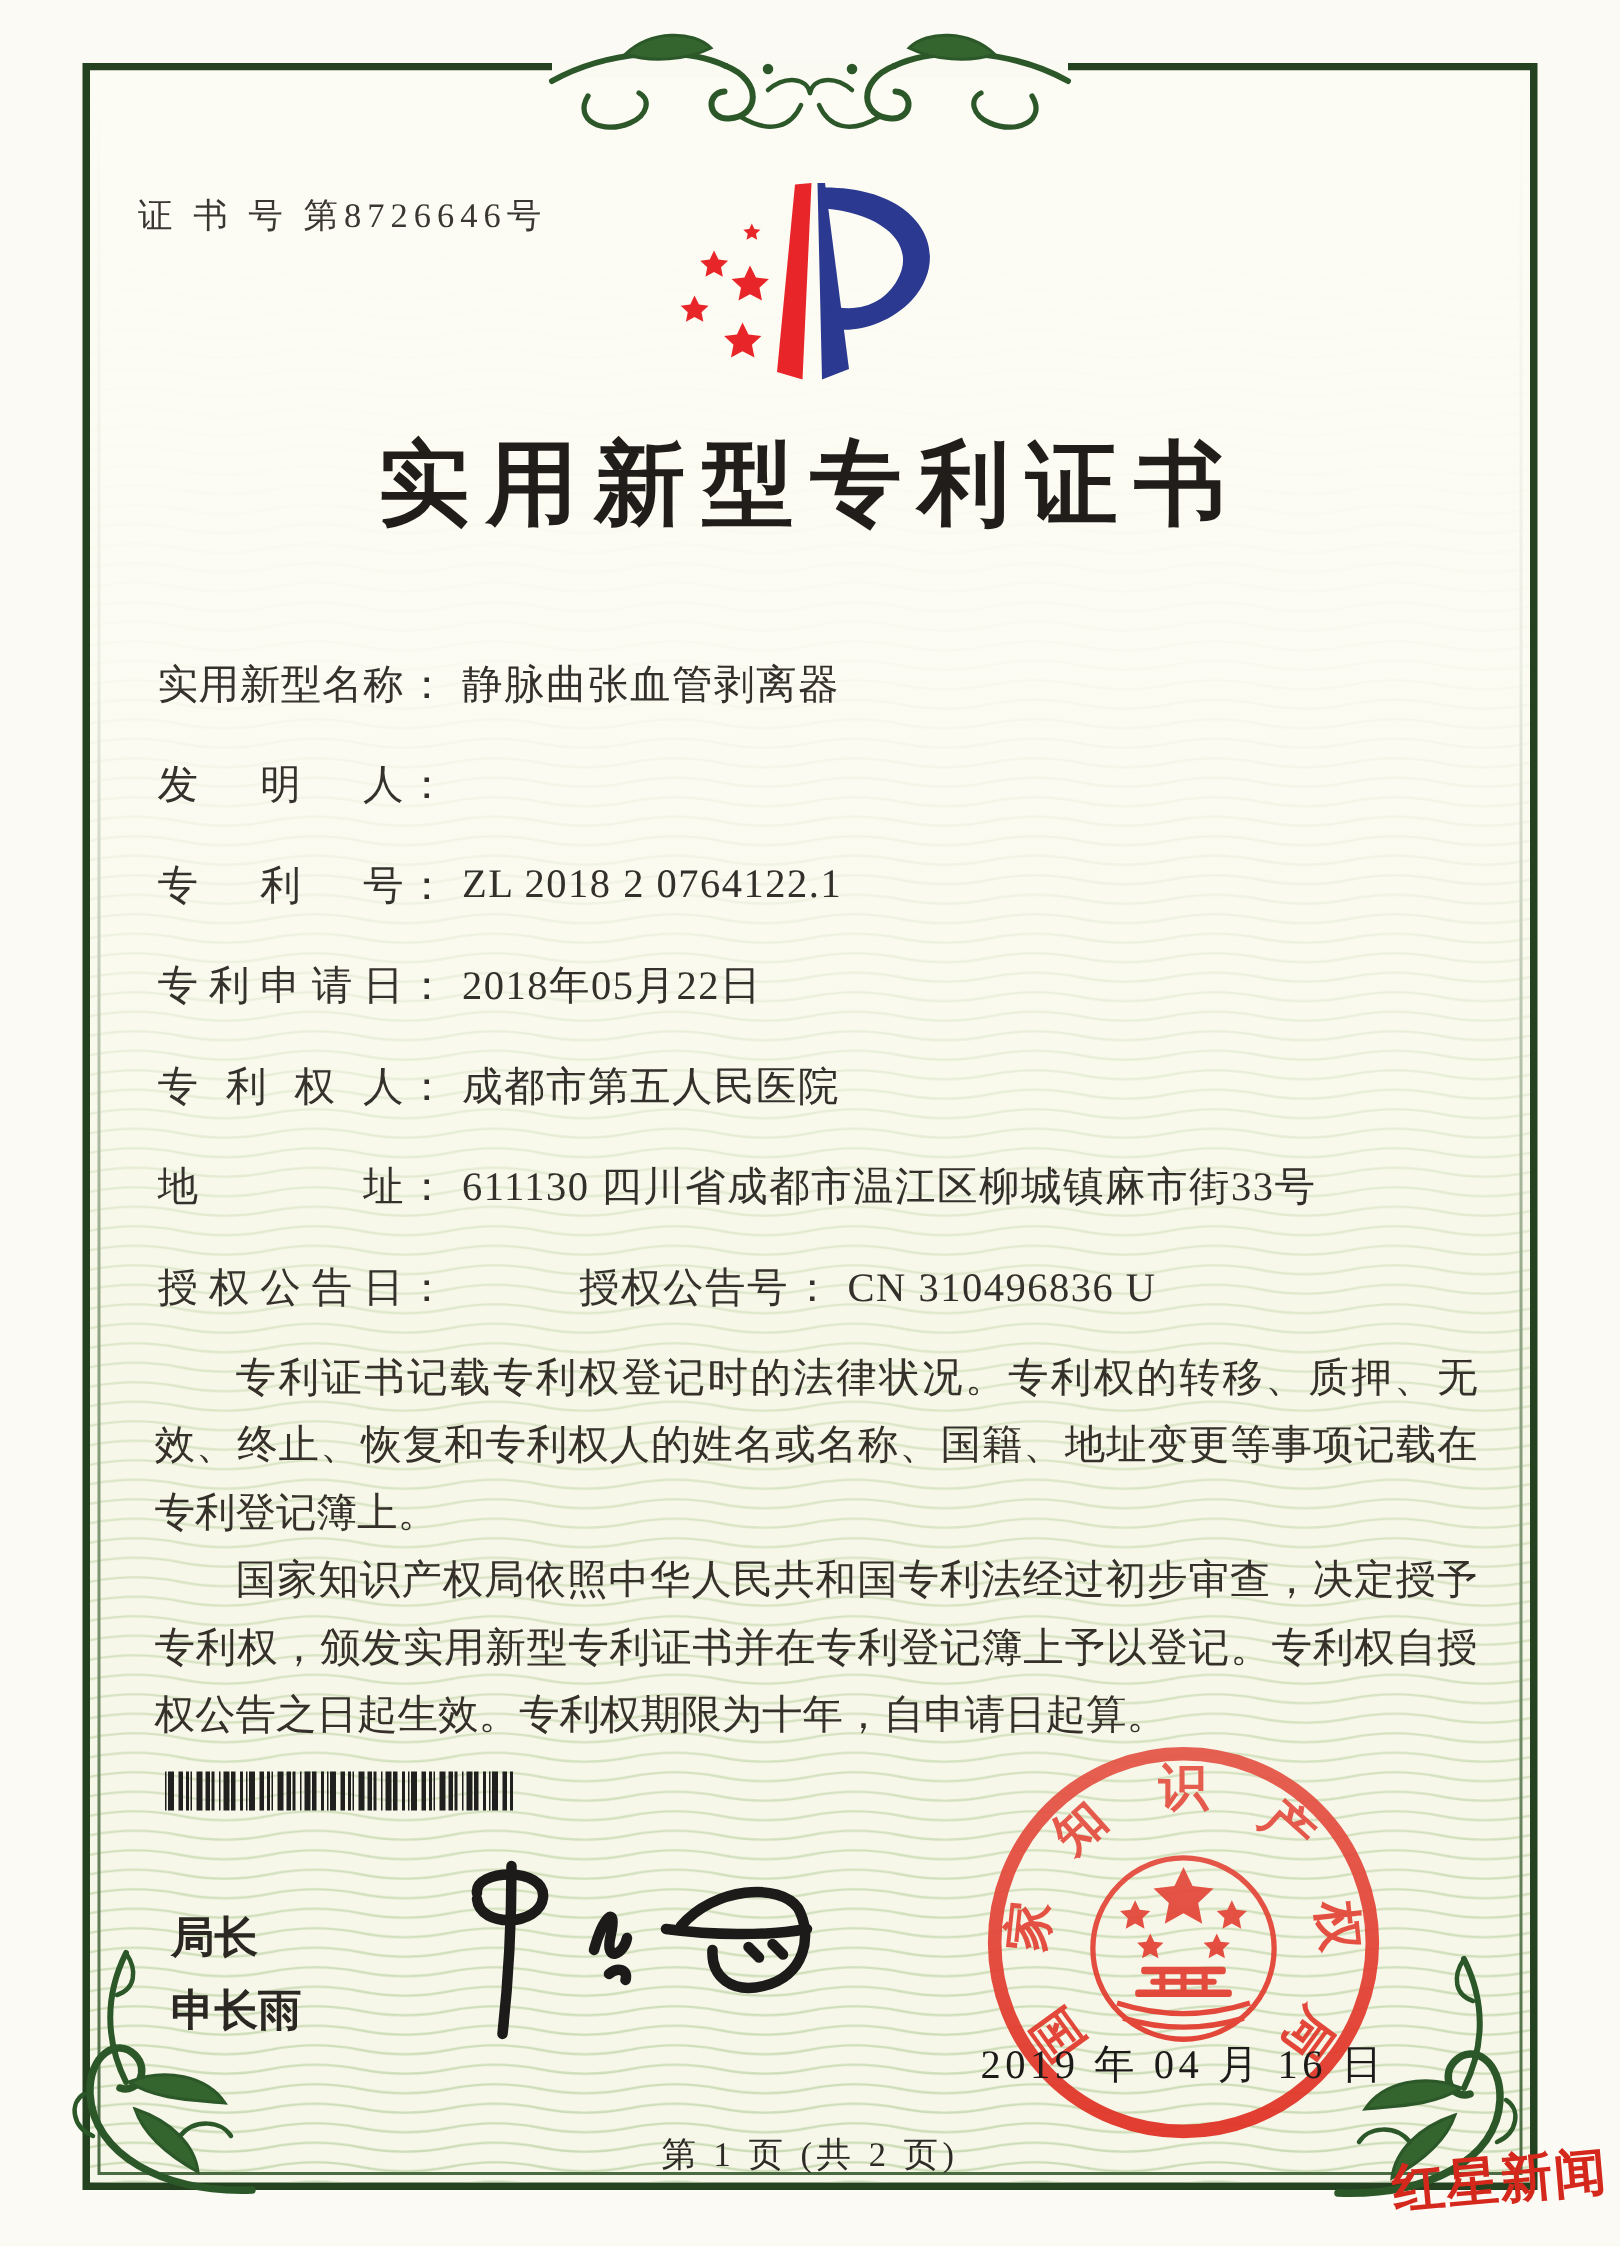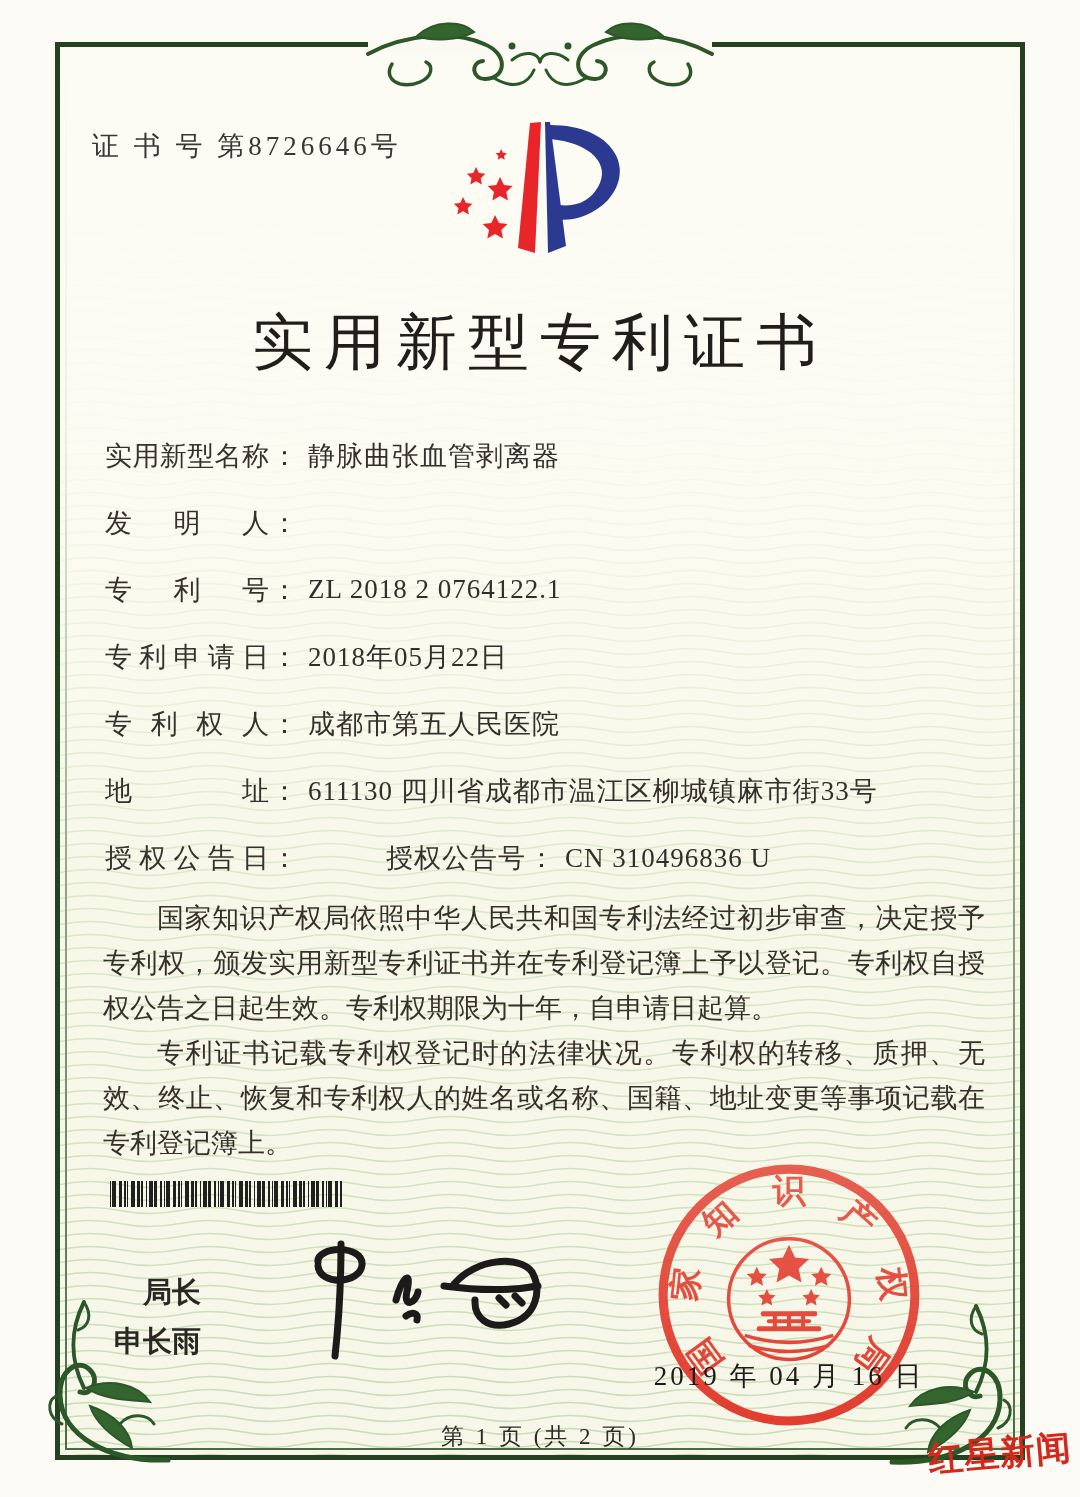--- a/index.html
+++ b/index.html
@@ -17,40 +17,40 @@
   .frame-inner{
     position:absolute;inset:5px;border:2px solid #4a6b42;box-sizing:border-box;
   }
   .waves{position:absolute;inset:0;z-index:0;}
   .fade{
     position:absolute;inset:0;z-index:1;
     background:linear-gradient(#fdfcf4 0%,rgba(253,252,244,.9) 28%,rgba(247,248,230,.4) 60%,rgba(240,244,220,0) 100%);
   }
   .content{position:absolute;inset:0;z-index:2;}
   
-  .cert-no{position:absolute;left:92px;top:128px;font-size:27px;letter-spacing:4px;color:#3a3631;}
+  .cert-no{position:absolute;left:92px;top:128px;font-size:23px;letter-spacing:4px;color:#3a3631;}
   .logo{position:absolute;left:438px;top:96px;width:220px;height:172px;}
   .title{
-    position:absolute;left:0;top:302px;width:100%;text-align:center;
-    font-size:61px;font-weight:400;letter-spacing:11px;color:#211d1a;
+    position:absolute;left:0;top:282px;width:100%;text-align:center;
+    font-size:61px;font-weight:700;letter-spacing:11px;color:#211d1a;
   }
   .fields{position:absolute;left:105px;top:442px;width:880px;}
   .field-row{height:27px;margin-bottom:40px;font-size:27px;white-space:nowrap;display:flex;align-items:center;}
   .field-label{display:inline-block;width:164px;text-align:justify;text-align-last:justify;color:#35312c;}
   .field-label.natural{width:auto;text-align-last:auto;letter-spacing:1px;}
   .colon{margin:0 10px 0 2px;}
   .field-value{letter-spacing:1px;}
   .grant-no-group{margin-left:78px;display:flex;align-items:baseline;}
   .paras{position:absolute;left:103px;top:896px;width:882px;font-size:27px;line-height:45px;text-align:justify;color:#35302a;}
   .paras p{margin:0;text-indent:2em;}
   
   .barcode{position:absolute;left:110px;top:1181px;width:300px;height:26px;font-size:0;}
   .barcode i{display:inline-block;height:100%;background:#20201e;vertical-align:top;}
   .officer{position:absolute;left:114px;top:1268px;font-family:"Liberation Sans","DejaVu Sans",sans-serif;
-           font-size:29px;font-weight:600;color:#2b2824;line-height:49px;text-align:right;}
+           font-size:29px;font-weight:600;color:#2b2824;line-height:49px;}
   .signature{position:absolute;left:278px;top:1238px;width:310px;height:135px;}
   .seal{position:absolute;left:648px;top:1148px;width:282px;height:282px;opacity:.93;}
   .seal-date{
     position:absolute;left:652px;top:1358px;width:274px;text-align:center;
     font-size:27px;color:#1d1b19;letter-spacing:3px;z-index:4;
   }
   .footer{position:absolute;left:0;top:1421px;width:1080px;text-align:center;font-size:23px;letter-spacing:3px;color:#2e2b27;}
   .watermark{
     position:absolute;left:928px;top:1430px;z-index:5;transform:rotate(-5deg);
     font-family:"Liberation Sans","DejaVu Sans",sans-serif;
@@ -173,22 +173,22 @@
         <span class="colon">：</span>
       <span class="grant-no-group">
         <span class="field-label natural">授权公告号</span>
           <span class="colon">：</span>
         <span class="field-value">CN 310496836 U</span>
       </span>
     </div>
   </div>
 
   <div class="paras">
+    <p>专利证书记载专利权登记时的法律状况。专利权的转移、质押、无效、终止、恢复和专利权人的姓名或名称、国籍、地址变更等事项记载在专利登记簿上。</p>
     <p>国家知识产权局依照中华人民共和国专利法经过初步审查，决定授予专利权，颁发实用新型专利证书并在专利登记簿上予以登记。专利权自授权公告之日起生效。专利权期限为十年，自申请日起算。</p>
-    <p>专利证书记载专利权登记时的法律状况。专利权的转移、质押、无效、终止、恢复和专利权人的姓名或名称、国籍、地址变更等事项记载在专利登记簿上。</p>
   </div>
 
   <div class="barcode"><i style="width:1px;margin-right:1px"></i><i style="width:4px;margin-right:3px"></i><i style="width:3px;margin-right:2px"></i><i style="width:2px;margin-right:1px"></i><i style="width:1px;margin-right:3px"></i><i style="width:4px;margin-right:2px"></i><i style="width:3px;margin-right:1px"></i><i style="width:2px;margin-right:3px"></i><i style="width:1px;margin-right:2px"></i><i style="width:4px;margin-right:1px"></i><i style="width:3px;margin-right:3px"></i><i style="width:2px;margin-right:2px"></i><i style="width:1px;margin-right:1px"></i><i style="width:4px;margin-right:3px"></i><i style="width:3px;margin-right:2px"></i><i style="width:2px;margin-right:1px"></i><i style="width:1px;margin-right:3px"></i><i style="width:4px;margin-right:2px"></i><i style="width:3px;margin-right:1px"></i><i style="width:2px;margin-right:3px"></i><i style="width:1px;margin-right:2px"></i><i style="width:4px;margin-right:1px"></i><i style="width:3px;margin-right:3px"></i><i style="width:2px;margin-right:2px"></i><i style="width:1px;margin-right:1px"></i><i style="width:4px;margin-right:3px"></i><i style="width:3px;margin-right:2px"></i><i style="width:2px;margin-right:1px"></i><i style="width:1px;margin-right:3px"></i><i style="width:4px;margin-right:2px"></i><i style="width:3px;margin-right:1px"></i><i style="width:2px;margin-right:3px"></i><i style="width:1px;margin-right:2px"></i><i style="width:4px;margin-right:1px"></i><i style="width:3px;margin-right:3px"></i><i style="width:2px;margin-right:2px"></i><i style="width:1px;margin-right:1px"></i><i style="width:4px;margin-right:3px"></i><i style="width:3px;margin-right:2px"></i><i style="width:2px;margin-right:1px"></i><i style="width:1px;margin-right:3px"></i><i style="width:4px;margin-right:2px"></i><i style="width:3px;margin-right:1px"></i><i style="width:2px;margin-right:3px"></i><i style="width:1px;margin-right:2px"></i><i style="width:4px;margin-right:1px"></i><i style="width:3px;margin-right:3px"></i><i style="width:2px;margin-right:2px"></i><i style="width:1px;margin-right:1px"></i><i style="width:4px;margin-right:3px"></i><i style="width:3px;margin-right:2px"></i><i style="width:2px;margin-right:1px"></i></div>
 
   <div class="officer">
     <div>局长</div>
     <div>申长雨</div>
   </div>
 
   <svg class="signature" viewBox="0 0 310 135">

